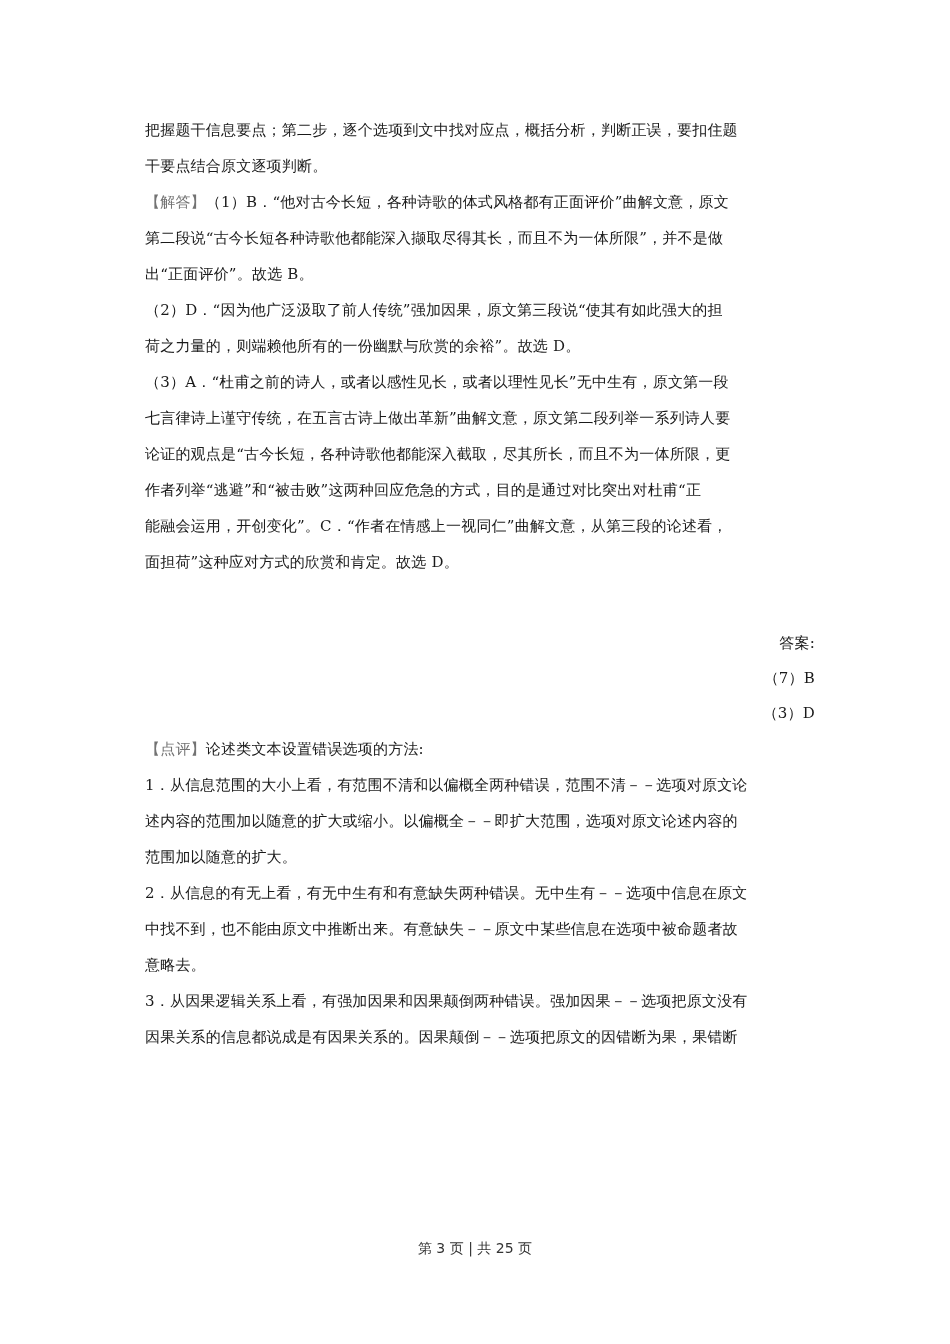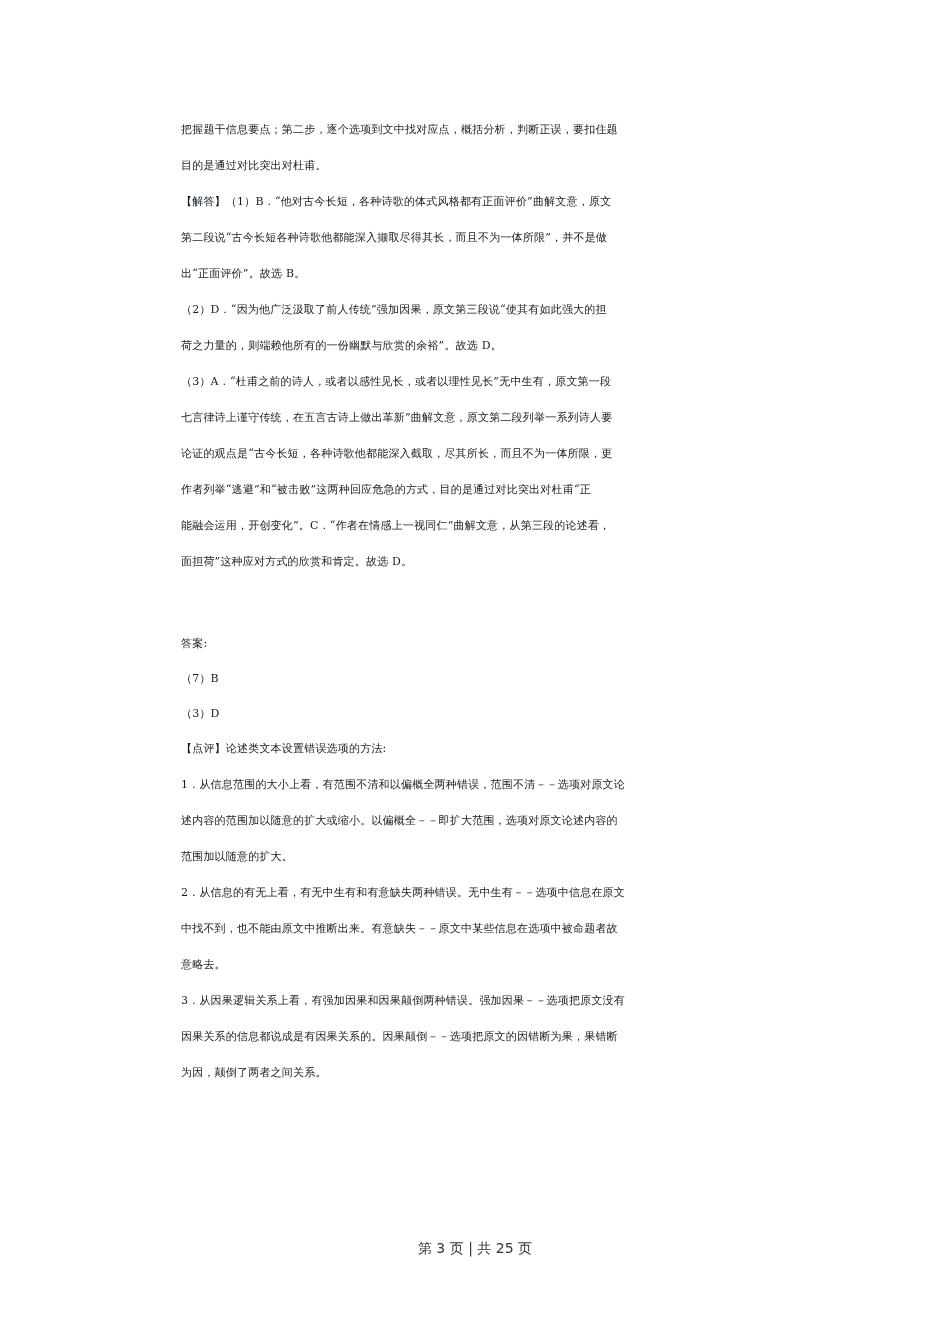--- a/index.html
+++ b/index.html
@@ -15,55 +15,55 @@
       font-family: "DejaVu Serif", "Liberation Serif", serif;
       color: #1a1a1a;
     }
     .page {
       position: absolute;
       left: 145px;
       top: 112px;
       width: 670px;
     }
     .line {
-      font-size: 11px;
+      font-size: 15px;
       line-height: 36px;
       height: 36px;
       white-space: nowrap;
       letter-spacing: 0.2px;
-      margin-left: 36px;
     }
     .tag {
-      color: #0f172a;
+      color: #737373;
     }
     .gap {
       height: 46px;
     }
     .sm-line {
       height: 35px;
       line-height: 35px;
+      text-align: right;
     }
     .footer {
       position: absolute;
       left: 0;
       width: 950px;
       top: 1240px;
       text-align: center;
       font-family: "DejaVu Sans", "Liberation Sans", sans-serif;
       font-size: 14px;
       color: #333333;
     }
   </style>
 </head>
 <body>
 
 <div class="page">
 
   <div class="line">把握题干信息要点；第二步，逐个选项到文中找对应点，概括分析，判断正误，要扣住题</div>
-  <div class="line">目的是通过对比突出对杜甫。</div>
+  <div class="line">干要点结合原文逐项判断。</div>
 
   <div class="line">
     <span class="tag">【解答】</span><span>（1）B．“他对古今长短，各种诗歌的体式风格都有正面评价”曲解文意，原文</span>
   </div>
   <div class="line">第二段说“古今长短各种诗歌他都能深入撷取尽得其长，而且不为一体所限”，并不是做</div>
   <div class="line">出“正面评价”。故选 B。</div>
   <div class="line">（2）D．“因为他广泛汲取了前人传统”强加因果，原文第三段说“使其有如此强大的担</div>
   <div class="line">荷之力量的，则端赖他所有的一份幽默与欣赏的余裕”。故选 D。</div>
   <div class="line">（3）A．“杜甫之前的诗人，或者以感性见长，或者以理性见长”无中生有，原文第一段</div>
   <div class="line">七言律诗上谨守传统，在五言古诗上做出革新”曲解文意，原文第二段列举一系列诗人要</div>
@@ -82,17 +82,16 @@
     <span class="tag">【点评】</span><span>论述类文本设置错误选项的方法:</span>
   </div>
   <div class="line">1．从信息范围的大小上看，有范围不清和以偏概全两种错误，范围不清－－选项对原文论</div>
   <div class="line">述内容的范围加以随意的扩大或缩小。以偏概全－－即扩大范围，选项对原文论述内容的</div>
   <div class="line">范围加以随意的扩大。</div>
   <div class="line">2．从信息的有无上看，有无中生有和有意缺失两种错误。无中生有－－选项中信息在原文</div>
   <div class="line">中找不到，也不能由原文中推断出来。有意缺失－－原文中某些信息在选项中被命题者故</div>
   <div class="line">意略去。</div>
   <div class="line">3．从因果逻辑关系上看，有强加因果和因果颠倒两种错误。强加因果－－选项把原文没有</div>
   <div class="line">因果关系的信息都说成是有因果关系的。因果颠倒－－选项把原文的因错断为果，果错断</div>
-  <div class="line">为因，颠倒了两者之间关系。</div>
 
 </div>
 
 <div class="footer">第 3 页 | 共 25 页</div>
 
 </body></html>

